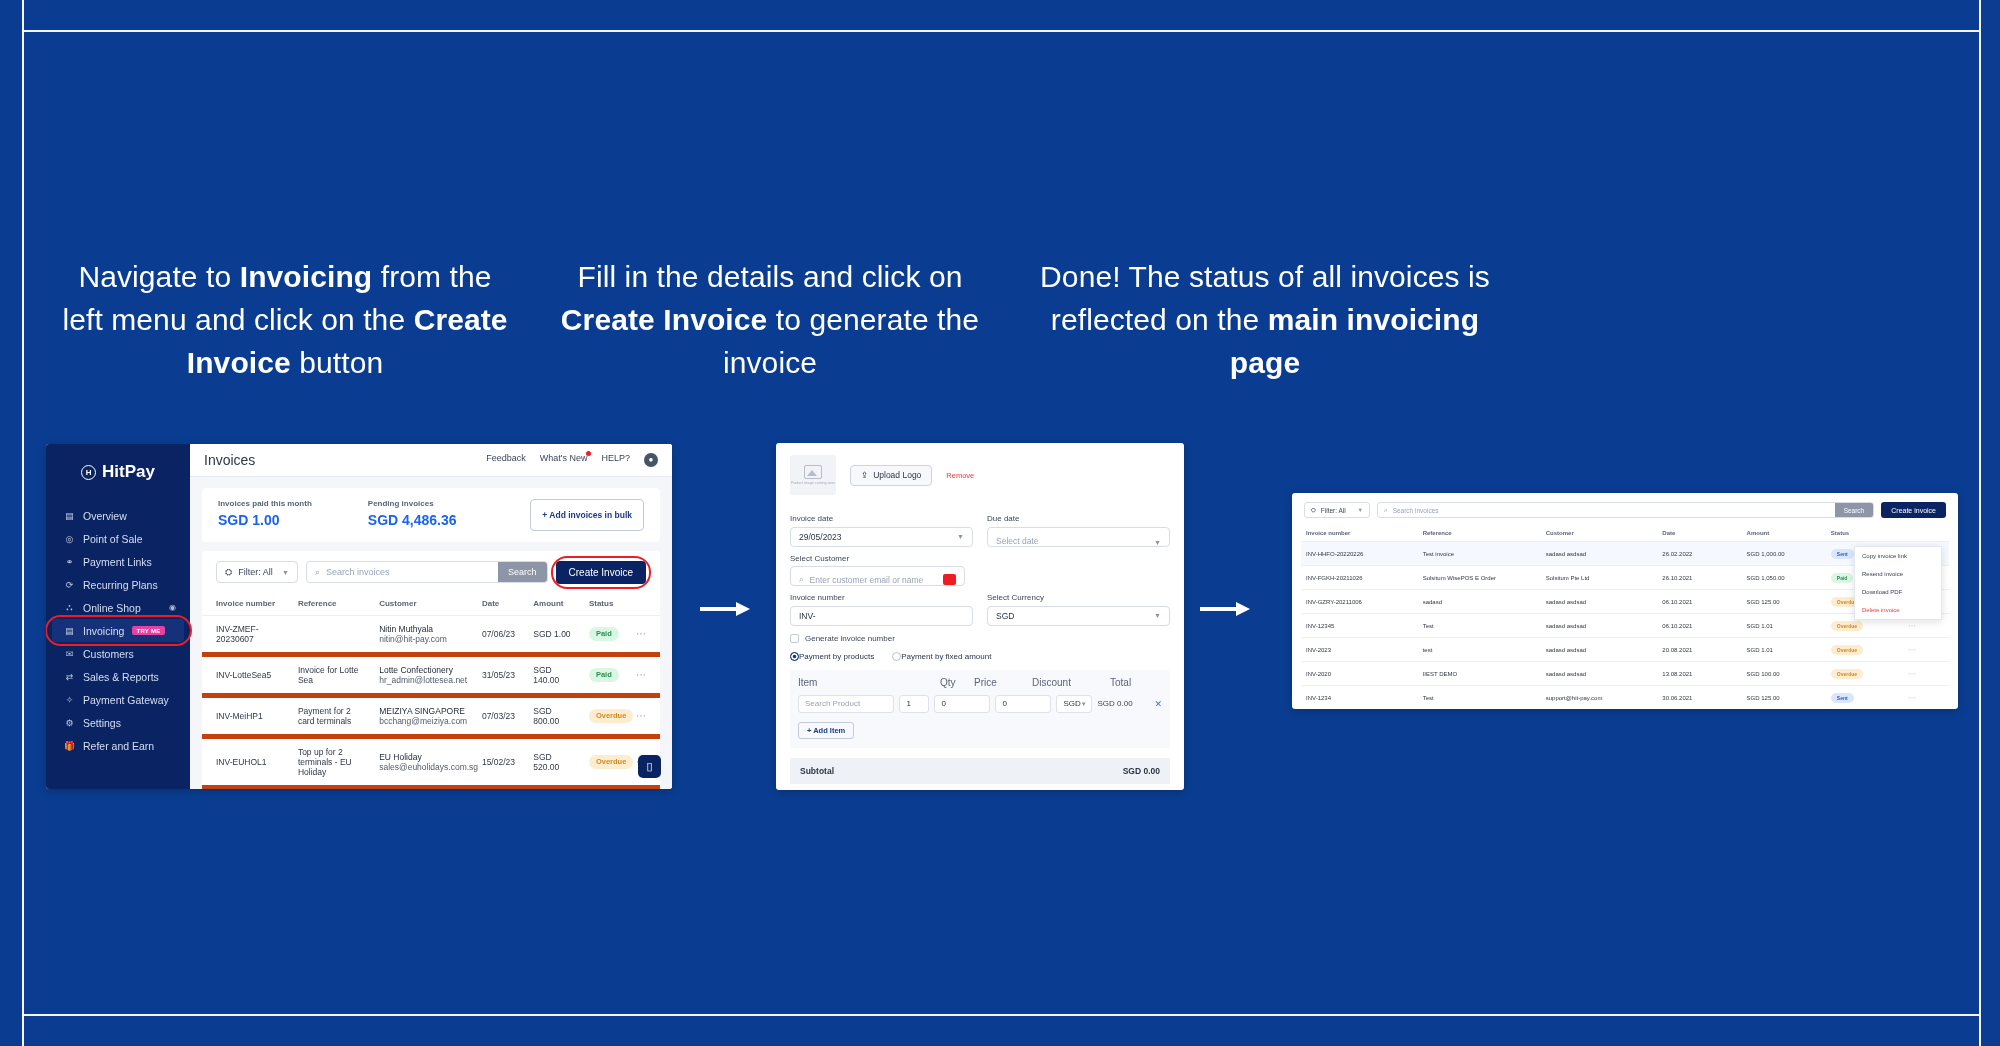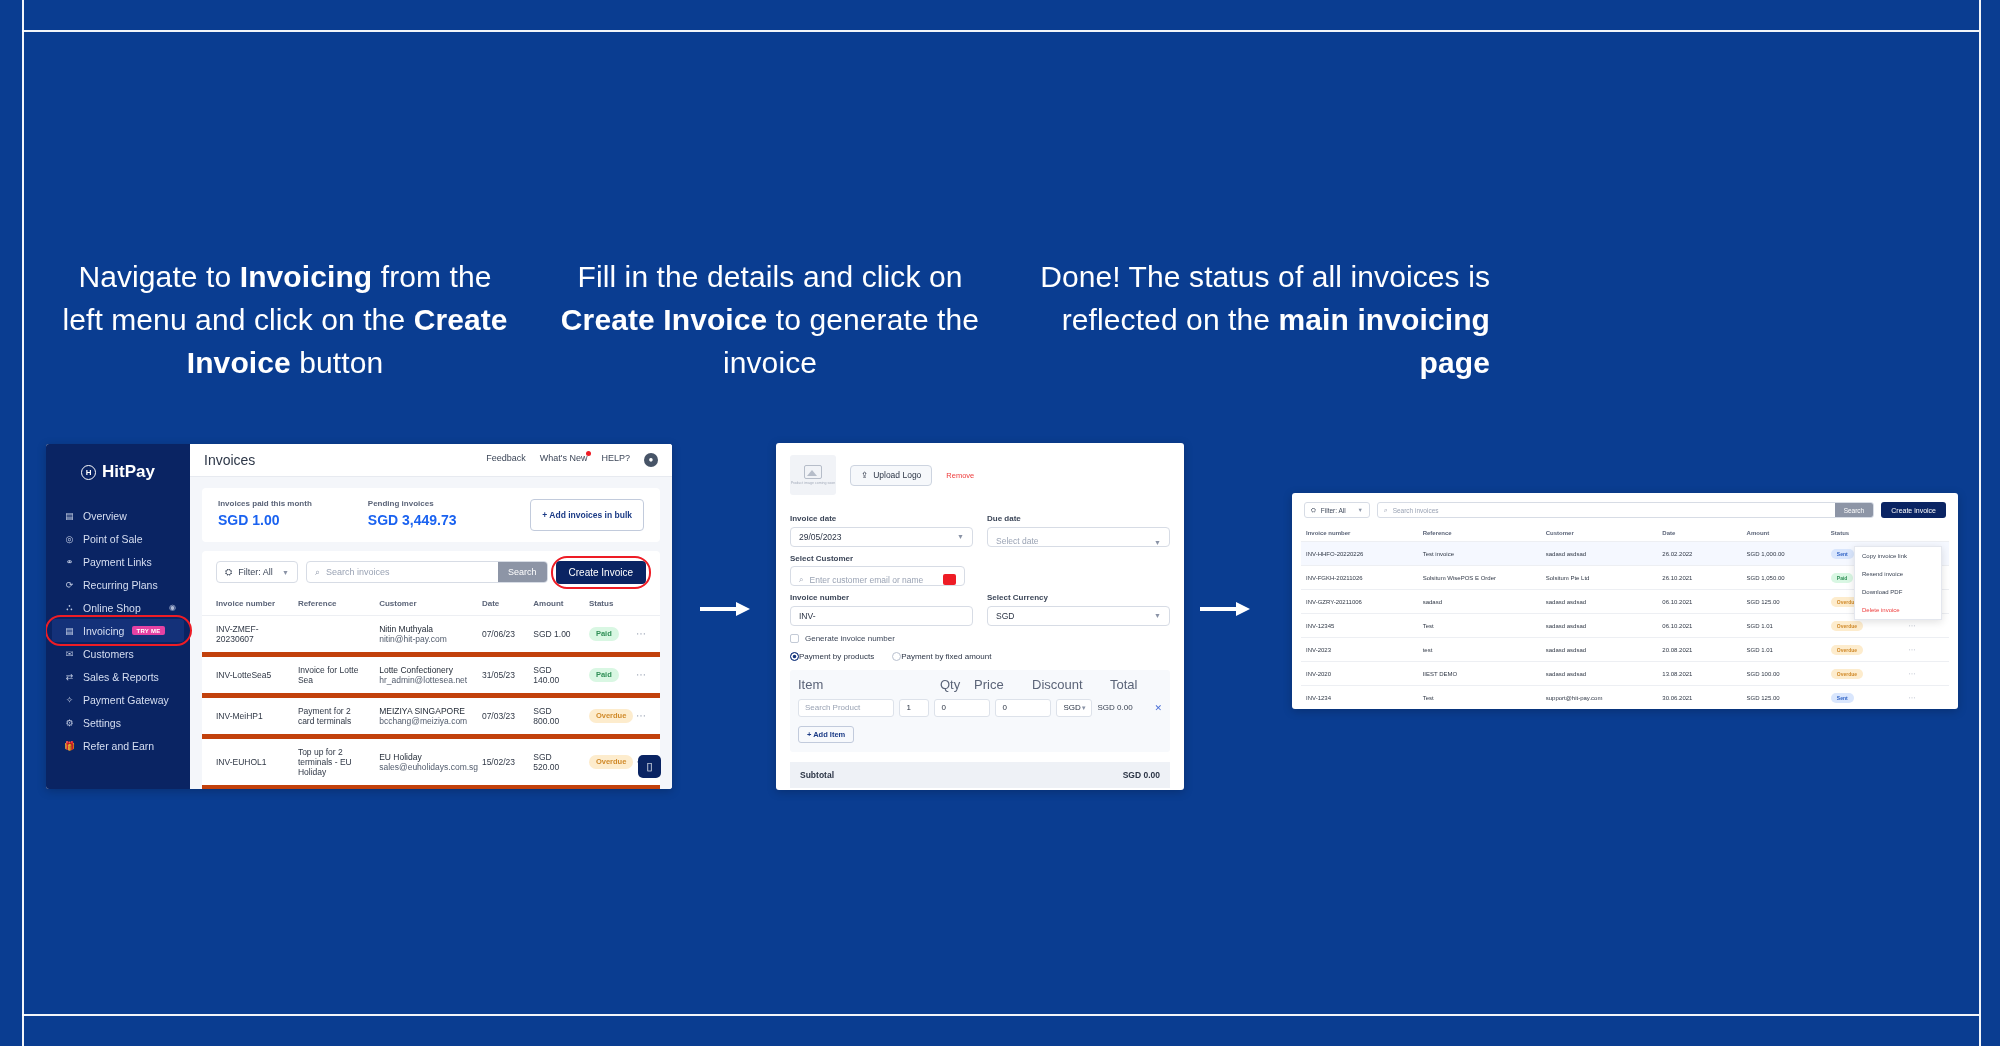--- a/index.html
+++ b/index.html
@@ -26,21 +26,21 @@
     color: #ffffff;
     text-align: center;
     font-size: 30px;
     line-height: 43px;
     font-weight: 400;
     letter-spacing: .1px;
   }
   .heading b { font-weight: 700; }
   #head1 { left: 60px;   top: 255px; width: 450px; }
   #head2 { left: 560px;  top: 255px; width: 420px; }
-  #head3 { left: 1040px; top: 255px; width: 450px; text-align: right; }
+  #head3 { left: 1040px; top: 255px; width: 450px; }
 
   
   .arrow { position: absolute; height: 14px; }
   .arrow .shaft { position:absolute; left:0; top:5px; width: 42px; height: 4px; background:#fff; }
   .arrow .head  {
     position:absolute; left: 36px; top: 0;
     width:0;height:0;border-top:7px solid transparent;border-bottom:7px solid transparent;border-left:14px solid #fff;
   }
   #arrow1 { left: 700px;  top: 602px; width: 52px; }
   #arrow2 { left: 1200px; top: 602px; width: 52px; }
@@ -127,39 +127,39 @@
   .p2-thumb .img { width:18px;height:14px;border:1.3px solid #b6bdc9;border-radius:2px;
                    position:relative; }
   .p2-thumb .img:after{content:"";position:absolute;left:2px;bottom:2px;width:0;height:0;
                    border-left:5px solid transparent;border-right:5px solid transparent;border-bottom:6px solid #b6bdc9;}
   .p2-thumb .cap { font-size:3.6px; color:#a6aebc; }
   .btn-upload { border:1px solid #cdd4e0; border-radius:4px; height:21px; display:flex;
                 align-items:center; gap:5px; padding:0 10px; font-size:8.5px; color:#2c3546;
                 background:#f6f8fb; }
   .lnk-remove { font-size:7.5px; color:#ee3b3b; }
 
-  .f-label { font-size:8px; color:#3d4759; margin:7px 0 3.5px;font-weight:bold; }
+  .f-label { font-size:8px; color:#3d4759; margin:7px 0 3.5px; }
   .f-row { display:flex; gap:14px; }
   .f-col { flex:1; min-width:0; }
   .f-input { height:20px; border:1px solid #d7dce5; border-radius:4px; display:flex;
              align-items:center; padding:0 8px; font-size:8.5px; color:#2c3546; background:#fff; }
   .f-input .cv { margin-left:auto; font-size:7px; color:#8a93a6; }
   .f-input.ph { color:#9aa3b4;align-items:flex-end; }
   .f-input .mag { margin-right:6px; font-size:8px; color:#8a93a6; }
   .red-sq { margin-left:auto; width:13px;height:11px;border-radius:2px;background:#ee1c25; }
 
   .chk-row { display:flex; align-items:center; gap:6px; margin-top:8px; font-size:8px; color:#3d4759; }
   .chk { width:9px;height:9px;border:1.2px solid #c3cad6;border-radius:2px; }
   .radio-row { display:flex; align-items:center; gap:18px; margin-top:9px; font-size:8px; color:#2c3546; }
   .radio-row .it { display:flex; align-items:center; gap:0; }
   .radio { width:9px;height:9px;border-radius:50%;border:1.3px solid #b9c1cf; }
   .radio.on { border-color:#17377e; background:#17377e; box-shadow: inset 0 0 0 1.7px #fff; }
 
   .items-box { margin-top:9px; background:#f7f9fc; border-radius:3px; padding:7px 8px 9px; }
-  .items-head { display:flex; font-size:13px; color:#5b6478; padding-bottom:7px; }
+  .items-head { display:flex; font-size:10px; color:#5b6478; padding-bottom:7px; }
   .items-head .c1{flex:1.9}.items-head .c2{width:34px}.items-head .c3{width:58px}
   .items-head .c4{width:78px}.items-head .c5{width:52px}
   .items-row { display:flex; align-items:center; gap:5px; }
   .cellbox { height:18px; background:#fff; border:1px solid #dde2ea; border-radius:3px;
              display:flex; align-items:center; padding:0 6px; font-size:8px; color:#2c3546; }
   .cellbox.ph { color:#9aa3b4; }
   .cur-sel { width:36px; justify-content:space-between; }
   .tot-txt { font-size:8px; color:#3a4353; width:52px; }
   .x-btn { color:#4a6fd6; font-size:9px; }
   .btn-additem { margin-top:9px; border:1px solid #c2cbdc; border-radius:3px; height:17px;
@@ -300,21 +300,21 @@
       </div>
 
       <div class="p1-body">
         <div class="p1-summary">
           <div>
             <div class="sum-label">Invoices paid this month</div>
             <div class="sum-value">SGD 1.00</div>
           </div>
           <div>
             <div class="sum-label">Pending invoices</div>
-            <div class="sum-value">SGD 3,449.73</div>
+            <div class="sum-value">SGD 4,486.36</div>
           </div>
           <div style="margin-left:auto;align-self:center;border:1px solid #c2cbdc;border-radius:4px;height:32px;display:flex;align-items:center;padding:0 11px;font-size:8.5px;color:#1b3b86;font-weight:600;">+  Add invoices in bulk</div>
         </div>
 
         <div class="p1-card">
           <div class="p1-toolbar">
             <div class="sel-filter">
               <span>⛭</span>
               <span>Filter: All</span>
               <span class="cv">▼</span>

